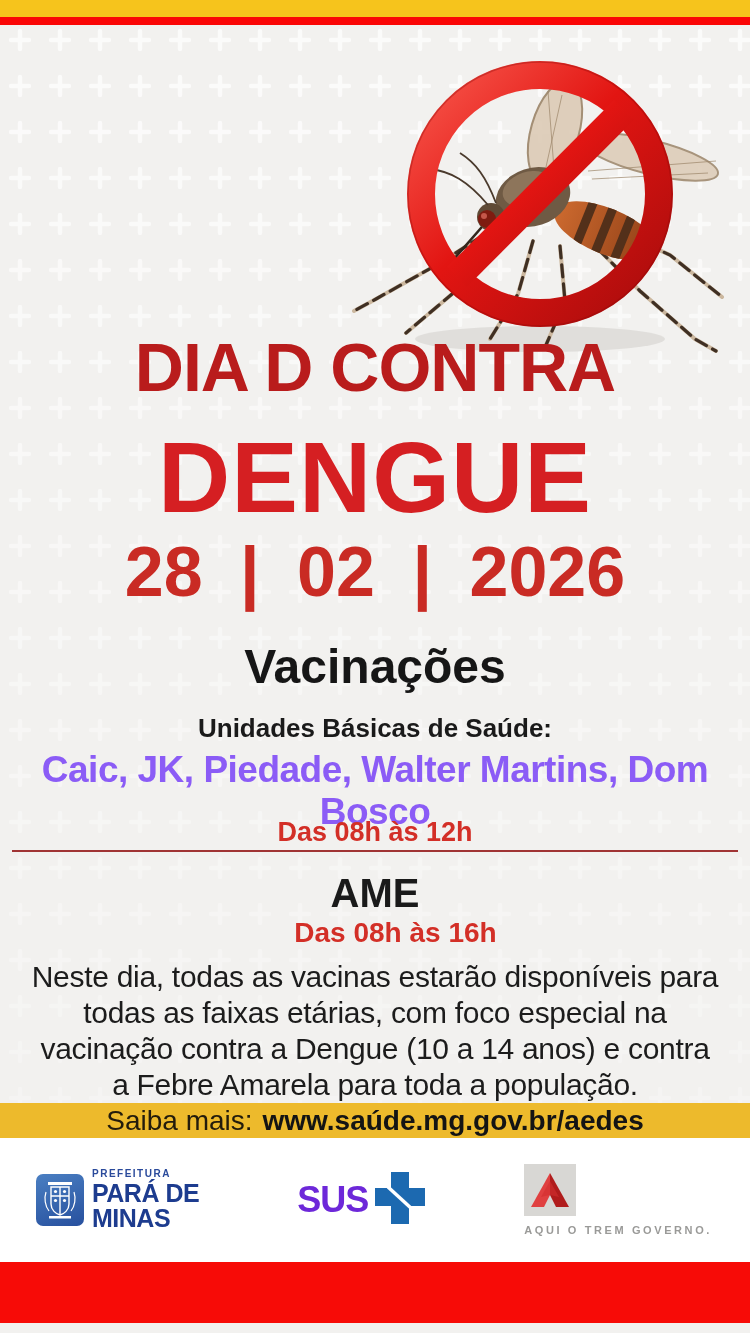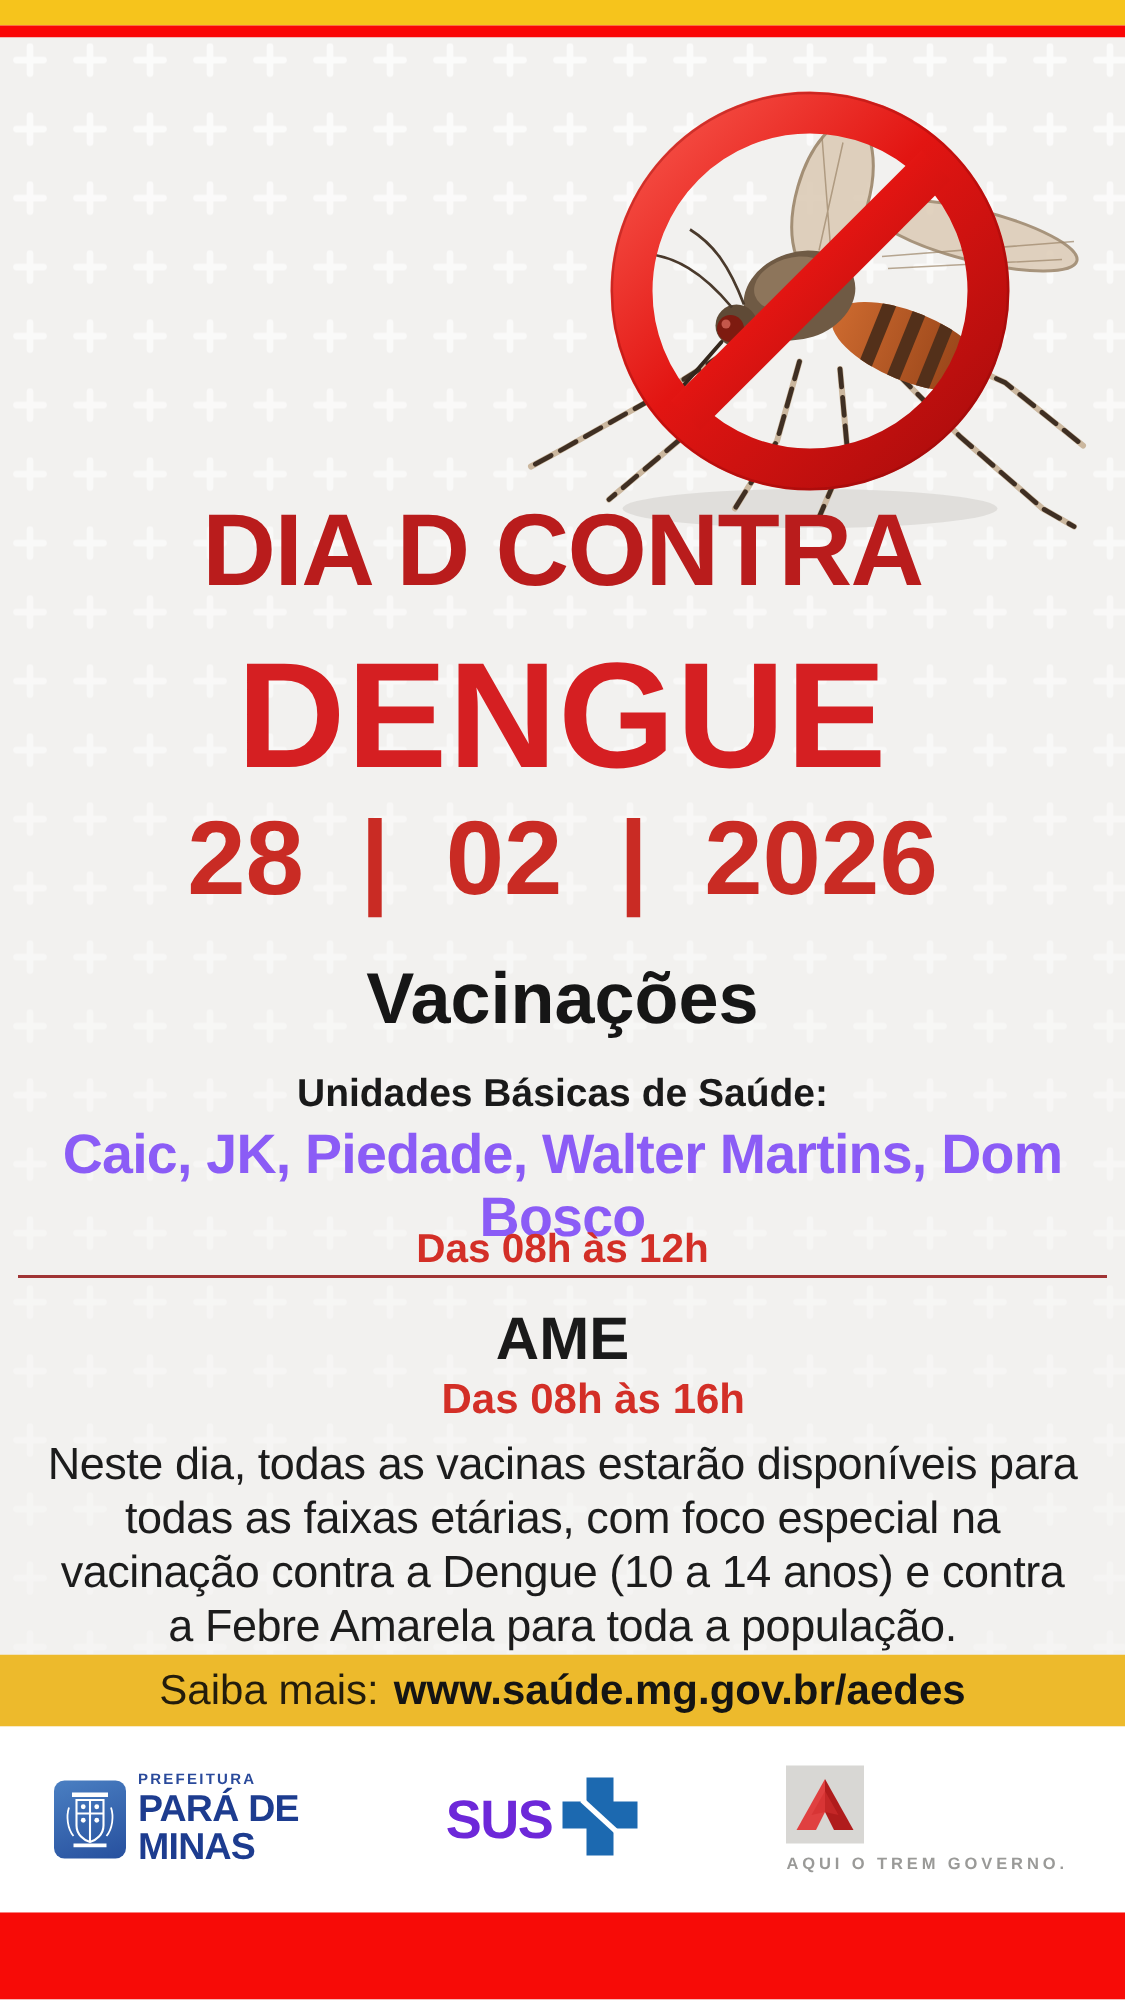--- a/index.html
+++ b/index.html
@@ -29,21 +29,21 @@
   .vac-hours   { top:776px; font-size:27px; font-weight:800; color:#d32f27;margin-top:16px; }
 
   .divider { position:absolute; top:825px; left:12px; right:12px; height:2px; background:#a03434; }
 
   .ame-heading { top:846px; font-size:40px; font-weight:900; color:#1a1a1a; }
   .ame-hours   { top:892px; font-size:28px; font-weight:800; color:#d32f27;padding-left:41px; }
 
   .description { top:934px; font-size:30px; font-weight:400; color:#1c1c1c; line-height:36px;
                  max-width:692px; margin:0 auto; letter-spacing:-0.3px; }
 
-  .info-bar { height:48px; background:#edba2c; display:flex; align-items:center; justify-content:center;
+  .info-bar { height:35px; background:#edba2c; display:flex; align-items:center; justify-content:center;
               font-size:28px; color:#231c0c; gap:10px; }
   .info-bar .lbl { font-weight:400; }
   .info-bar .url { font-weight:800; color:#141414; }
 
   .footer { height:124px; background:#ffffff; display:flex; align-items:center; justify-content:space-between;
             padding:0 38px 0 36px; }
 
   .logo-pref { display:flex; align-items:center; gap:8px; }
   .pref-square { width:48px; height:52px; border-radius:7px; background:linear-gradient(160deg,#4a7fc2,#27509e);
                  display:flex; align-items:center; justify-content:center; }

